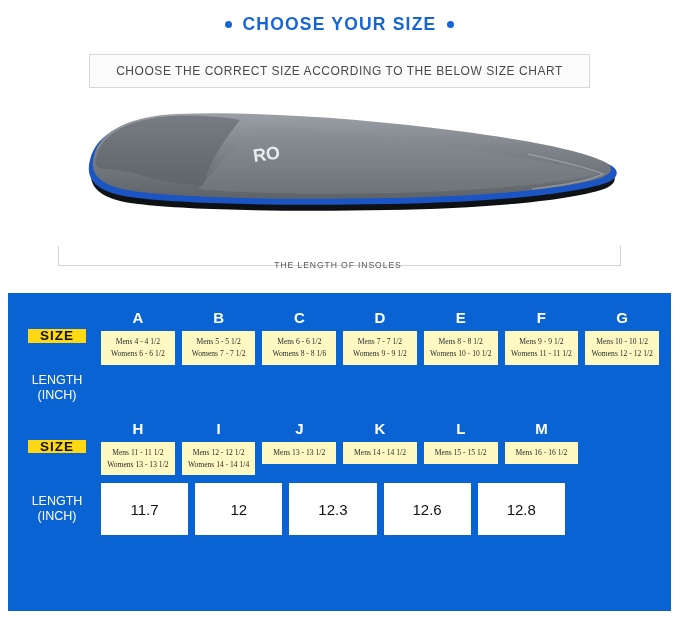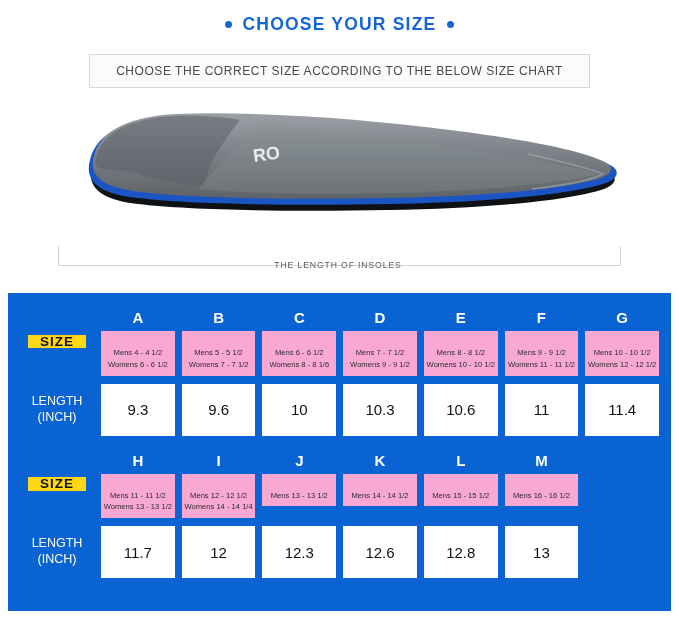--- a/index.html
+++ b/index.html
@@ -171,22 +171,23 @@
     flex-direction: column;
     align-items: stretch;
   }
   .size-letter {
     color: #ffffff;
     font-size: 15px;
     font-weight: bold;
     padding: 2px 0 5px 0;
   }
   .size-lines {
-    background: #f9a8d4;
-    padding: 16px 2px 5px 2px;
+    background: #fef9c3;
+    padding: 5px 2px 5px 2px;
+    font-family: Liberation Serif, serif;
   }
   .size-line {
     font-size: 7.6px;
     color: #2b2b2b;
     line-height: 1.55;
     white-space: nowrap;
   }
 
   
   .len-cell {
@@ -327,29 +328,20 @@
         </div>
       </div>
 
       <div class="row">
         <div class="label-cell">
           <div class="length-label">
             <div>LENGTH</div>
             <div>(INCH)</div>
           </div>
         </div>
-        <div class="cells">
-          <div class="cell len-cell">9.3</div>
-          <div class="cell len-cell">9.6</div>
-          <div class="cell len-cell">10</div>
-          <div class="cell len-cell">10.3</div>
-          <div class="cell len-cell">10.6</div>
-          <div class="cell len-cell">11</div>
-          <div class="cell len-cell">11.4</div>
-        </div>
       </div>
     </div>
 
     <div class="block" style="margin-top:14px;">
       <div class="row">
         <div class="label-cell">
           <span class="size-badge">SIZE</span>
         </div>
         <div class="cells">
           <div class="cell size-cell">
@@ -404,20 +396,19 @@
             <div>LENGTH</div>
             <div>(INCH)</div>
           </div>
         </div>
         <div class="cells">
           <div class="cell len-cell">11.7</div>
           <div class="cell len-cell">12</div>
           <div class="cell len-cell">12.3</div>
           <div class="cell len-cell">12.6</div>
           <div class="cell len-cell">12.8</div>
-          <div class="cell len-cell">13</div>
           <div class="cell ghost"></div>
         </div>
       </div>
     </div>
 
   </div>
 </div>
 
 </body></html>

